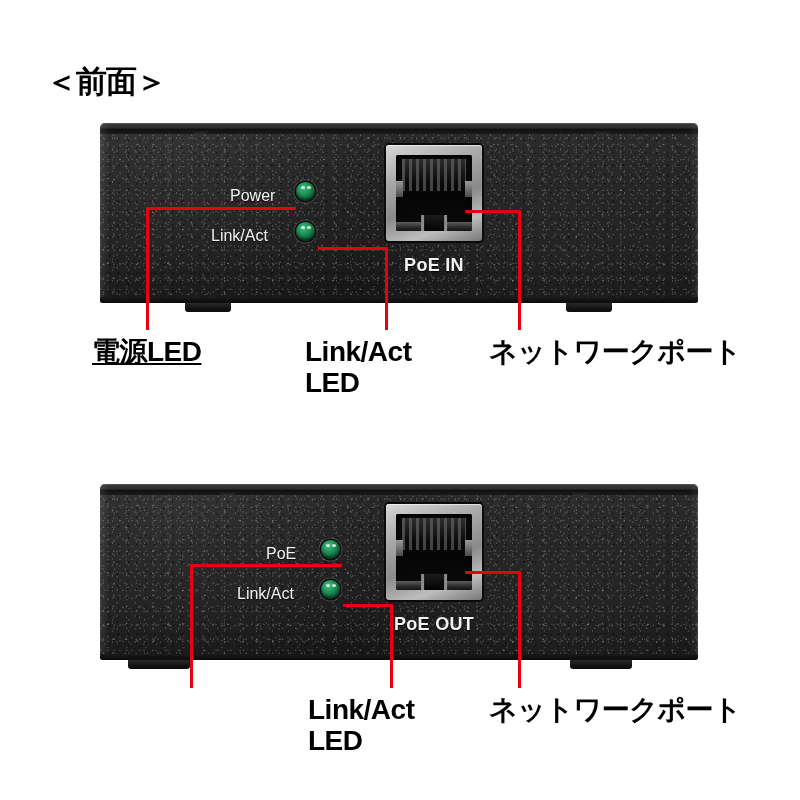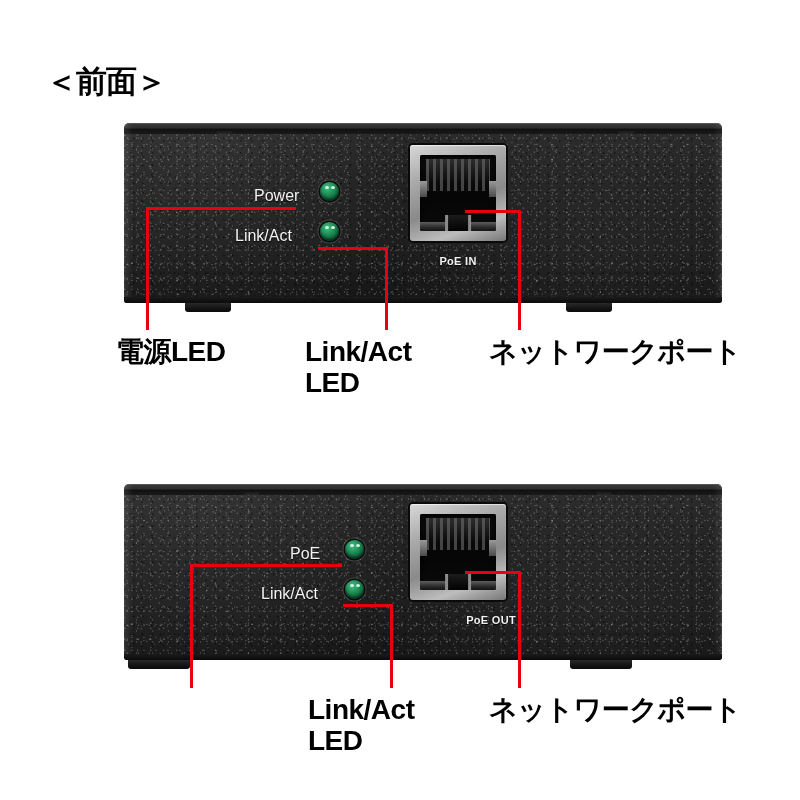--- a/index.html
+++ b/index.html
@@ -30,21 +30,20 @@
     font-weight: 700;
     letter-spacing: -1px;
     color: #000;
     white-space: nowrap;
     line-height: 1;
   }
 
   
   .device {
     position: absolute;
-    margin-left: 24px;
   }
   .chassis {
     position: absolute;
     left: 0;
     top: 0;
     width: 100%;
     height: 100%;
     background:
       radial-gradient(circle at 12% 18%, rgba(255,255,255,0.055), rgba(255,255,255,0) 38%),
       radial-gradient(circle at 78% 72%, rgba(255,255,255,0.035), rgba(255,255,255,0) 42%),
@@ -158,21 +157,21 @@
   .silk {
     position: absolute;
     color: #f2f2f2;
     font-size: 16px;
     font-weight: 400;
     white-space: nowrap;
     text-shadow: 0 1px 1px rgba(0,0,0,0.9);
     line-height: 1;
   }
   .silk.port-label {
-    font-size: 11px;
+    font-size: 18px;
     font-weight: 700;
     letter-spacing: 0.3px;
   }
 
   
   .rj45 {
     position: absolute;
     width: 96px;
     height: 96px;
   }
@@ -333,21 +332,21 @@
 
   <div class="leader h" style="left:146px; top:207px; width:150px;"></div>
   <div class="leader v" style="left:146px; top:207px; height:123px;"></div>
 
   <div class="leader h" style="left:318px; top:247px; width:70px;"></div>
   <div class="leader v" style="left:385px; top:247px; height:83px;"></div>
 
   <div class="leader h" style="left:465px; top:210px; width:56px;"></div>
   <div class="leader v" style="left:518px; top:210px; height:120px;"></div>
 
-  <div class="caption" style="left:116px; top:336px;">電源LED</div>
+  <div class="caption" style="left:92px; top:336px;text-decoration:underline;">電源LED</div>
   <div class="caption" style="left:305px; top:336px;">Link/Act
 LED</div>
   <div class="caption" style="left:489px; top:336px;">ネットワークポート</div>
 
 
   <div class="device" style="left:100px; top:484px; width:598px; height:176px;">
 
     <div class="chassis">
       <div class="chassis-top-rail"></div>
       <div class="chassis-notch" style="left:120px;"></div>
@@ -377,21 +376,21 @@
         </div>
         <div class="rj45-shoulder left"></div>
         <div class="rj45-shoulder right"></div>
         <div class="rj45-floor">
           <div class="rj45-floor-notch"></div>
         </div>
         <div class="rj45-latch"></div>
       </div>
     </div>
 
-    <div class="silk port-label" style="left:276px; top:131px; width:116px; text-align:right;">PoE OUT</div>
+    <div class="silk port-label" style="left:276px; top:131px; width:116px; text-align:center;">PoE OUT</div>
   </div>
 
   <div class="foot" style="left:128px; top:660px; width:62px;"></div>
   <div class="foot" style="left:570px; top:660px; width:62px;"></div>
 
   <div class="leader h" style="left:190px; top:564px; width:152px;"></div>
   <div class="leader v" style="left:190px; top:564px; height:124px;"></div>
 
   <div class="leader h" style="left:343px; top:604px; width:50px;"></div>
   <div class="leader v" style="left:390px; top:604px; height:84px;"></div>

